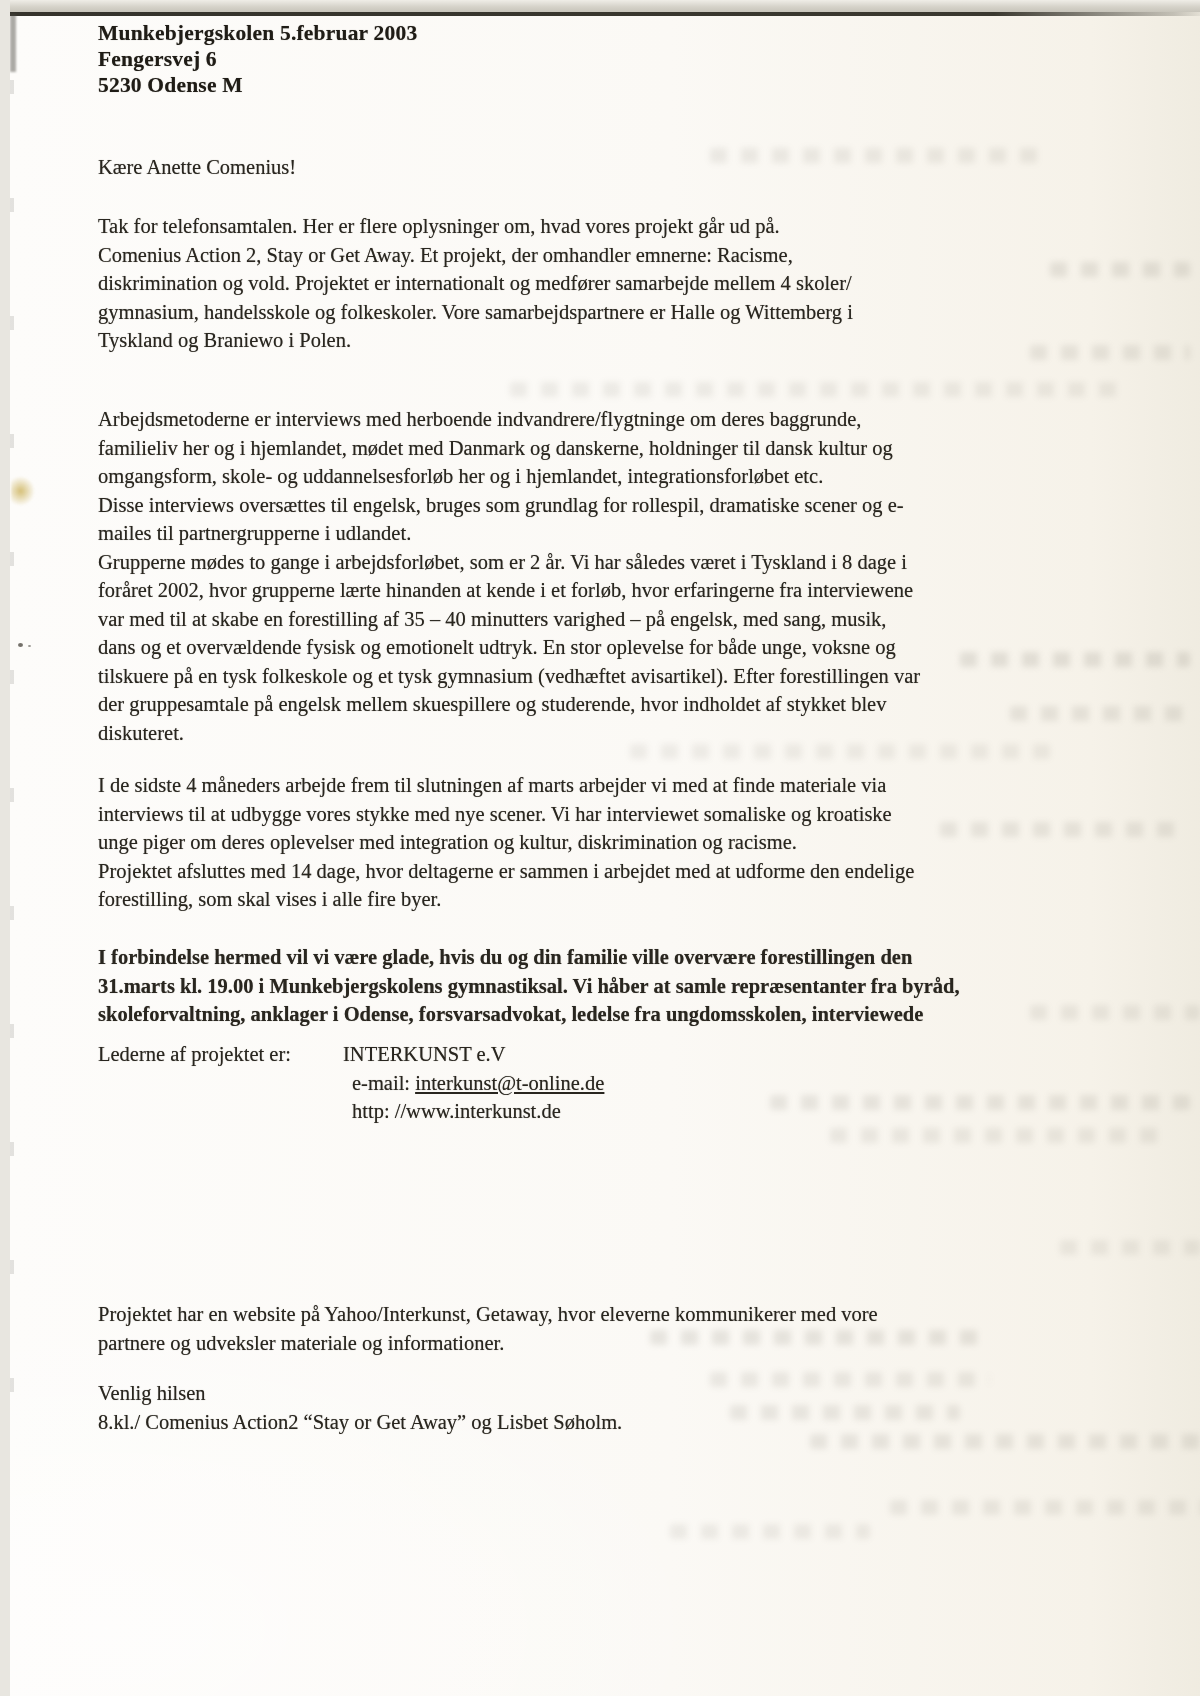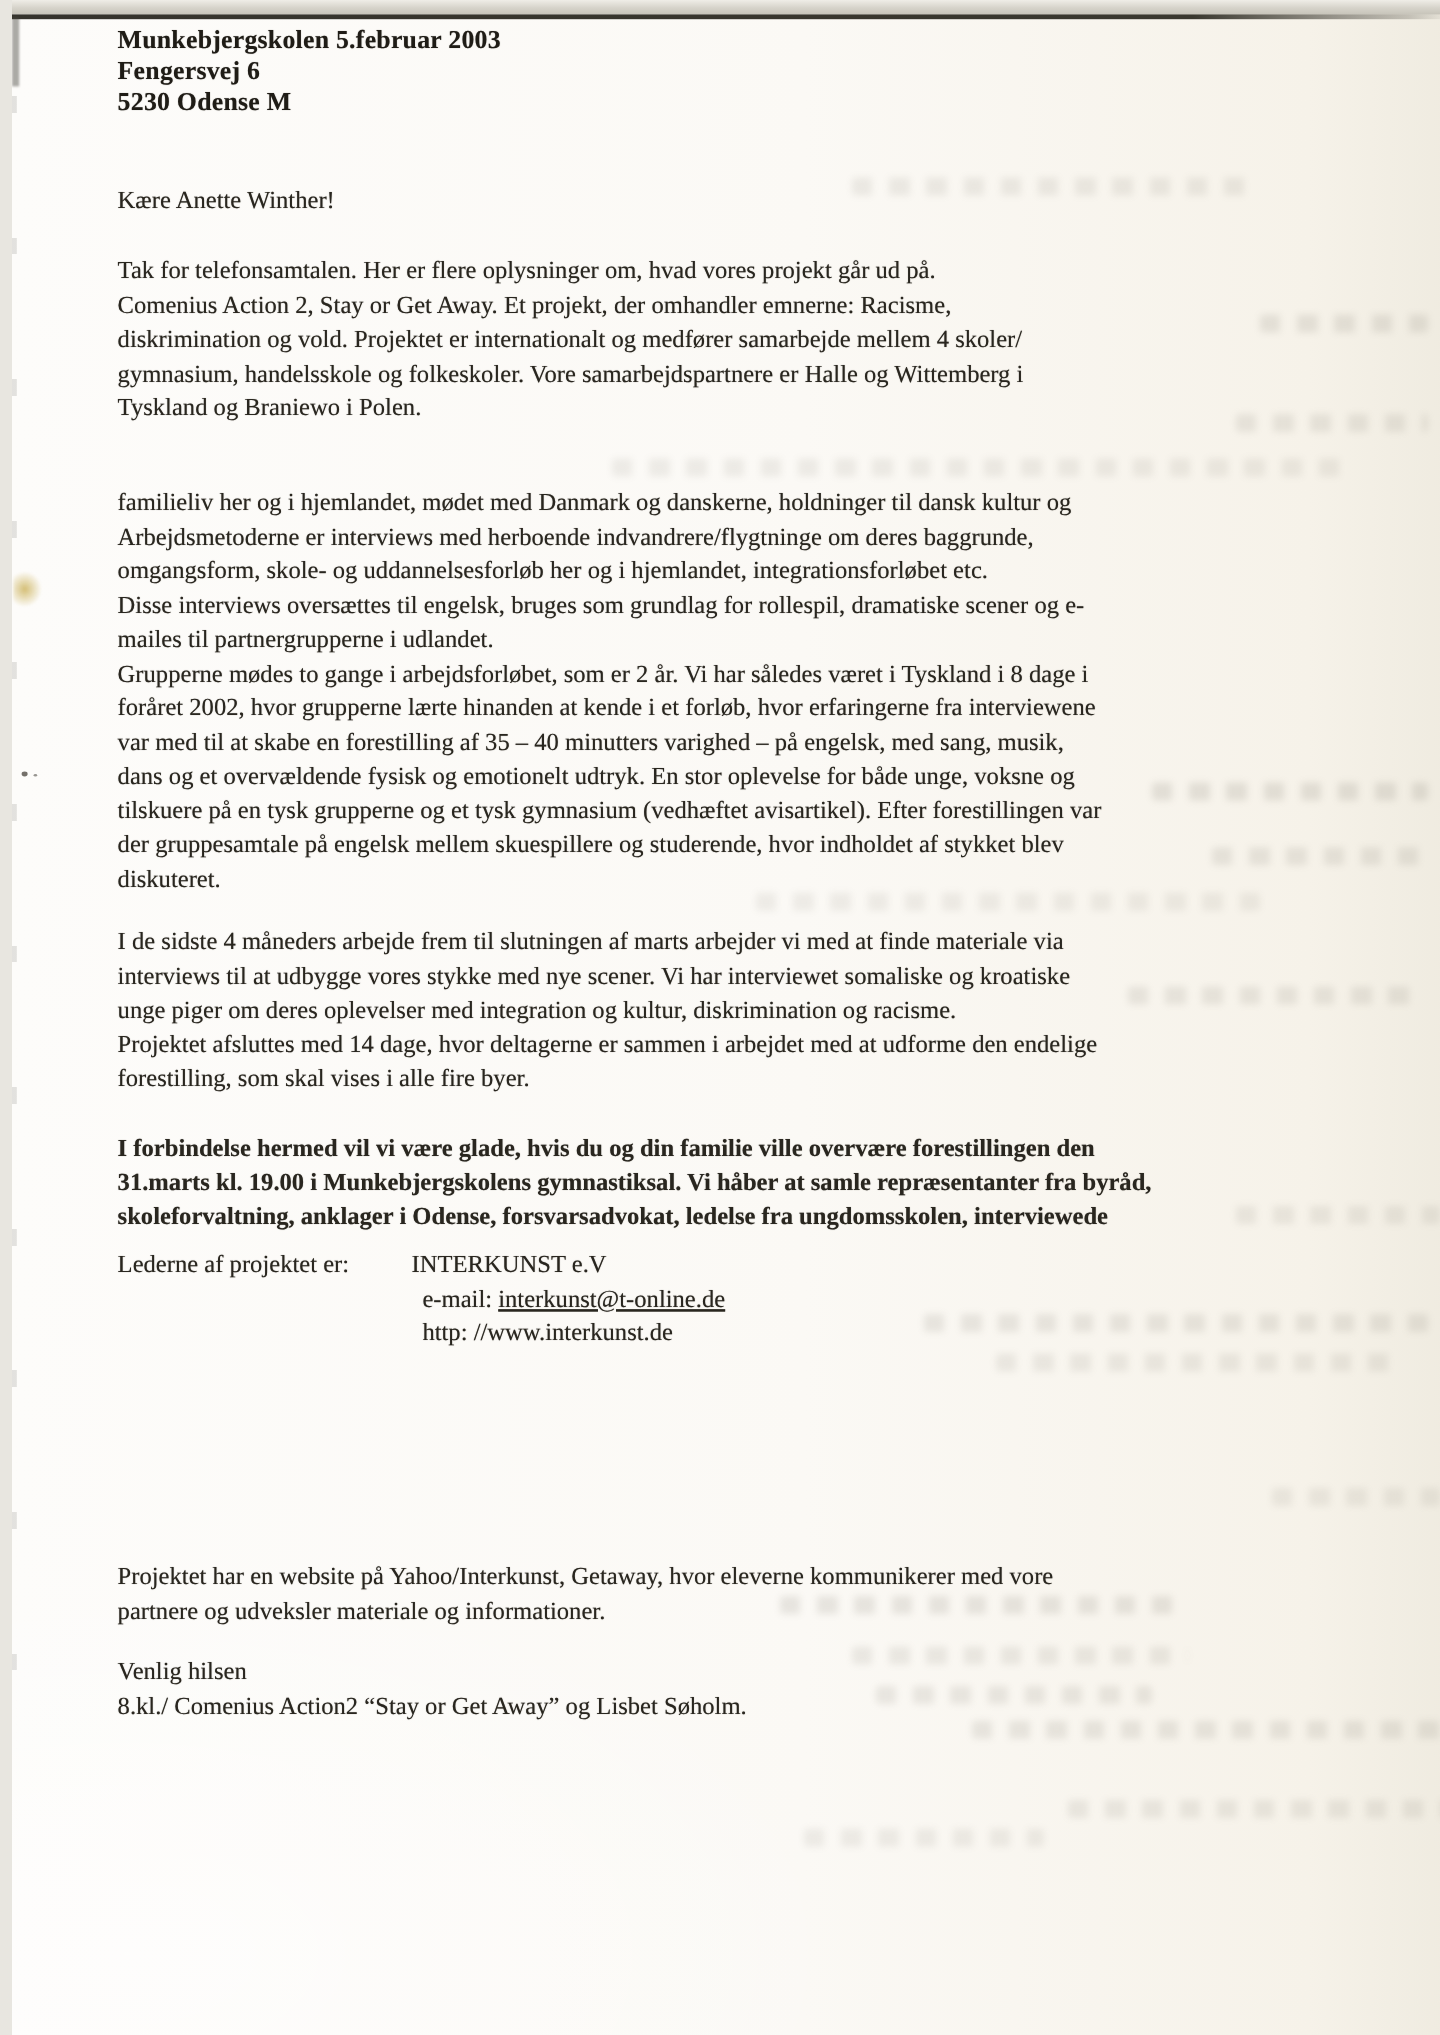--- a/index.html
+++ b/index.html
@@ -70,42 +70,42 @@
 
   <div class="letter">
 
     <div class="block header" style="top:20px;">
         <div class="line">Munkebjergskolen 5.februar 2003</div>
         <div class="line">Fengersvej 6</div>
         <div class="line">5230 Odense M</div>
       </div>
 
     <div class="block" style="top:153px;">
-      <div class="line">Kære Anette Winther!</div>
+      <div class="line">Kære Anette Comenius!</div>
     </div>
 
     <div class="block" style="top:212px;">
         <div class="line">Tak for telefonsamtalen. Her er flere oplysninger om, hvad vores projekt går ud på.</div>
         <div class="line">Comenius Action 2, Stay or Get Away. Et projekt, der omhandler emnerne: Racisme,</div>
         <div class="line">diskrimination og vold. Projektet er internationalt og medfører samarbejde mellem 4 skoler/</div>
         <div class="line">gymnasium, handelsskole og folkeskoler. Vore samarbejdspartnere er Halle og Wittemberg i</div>
         <div class="line">Tyskland og Braniewo i Polen.</div>
       </div>
 
     <div class="block" style="top:405px;">
+        <div class="line">Arbejdsmetoderne er interviews med herboende indvandrere/flygtninge om deres baggrunde,</div>
         <div class="line">familieliv her og i hjemlandet, mødet med Danmark og danskerne, holdninger til dansk kultur og</div>
-        <div class="line">Arbejdsmetoderne er interviews med herboende indvandrere/flygtninge om deres baggrunde,</div>
         <div class="line">omgangsform, skole- og uddannelsesforløb her og i hjemlandet, integrationsforløbet etc.</div>
         <div class="line">Disse interviews oversættes til engelsk, bruges som grundlag for rollespil, dramatiske scener og e-</div>
         <div class="line">mailes til partnergrupperne i udlandet.</div>
         <div class="line">Grupperne mødes to gange i arbejdsforløbet, som er 2 år. Vi har således været i Tyskland i 8 dage i</div>
         <div class="line">foråret 2002, hvor grupperne lærte hinanden at kende i et forløb, hvor erfaringerne fra interviewene</div>
         <div class="line">var med til at skabe en forestilling af 35 – 40 minutters varighed – på engelsk, med sang, musik,</div>
         <div class="line">dans og et overvældende fysisk og emotionelt udtryk. En stor oplevelse for både unge, voksne og</div>
-        <div class="line">tilskuere på en tysk grupperne og et tysk gymnasium (vedhæftet avisartikel). Efter forestillingen var</div>
+        <div class="line">tilskuere på en tysk folkeskole og et tysk gymnasium (vedhæftet avisartikel). Efter forestillingen var</div>
         <div class="line">der gruppesamtale på engelsk mellem skuespillere og studerende, hvor indholdet af stykket blev</div>
         <div class="line">diskuteret.</div>
       </div>
 
     <div class="block" style="top:771px;">
         <div class="line">I de sidste 4 måneders arbejde frem til slutningen af marts arbejder vi med at finde materiale via</div>
         <div class="line">interviews til at udbygge vores stykke med nye scener. Vi har interviewet somaliske og kroatiske</div>
         <div class="line">unge piger om deres oplevelser med integration og kultur, diskrimination og racisme.</div>
         <div class="line">Projektet afsluttes med 14 dage, hvor deltagerne er sammen i arbejdet med at udforme den endelige</div>
         <div class="line">forestilling, som skal vises i alle fire byer.</div>

